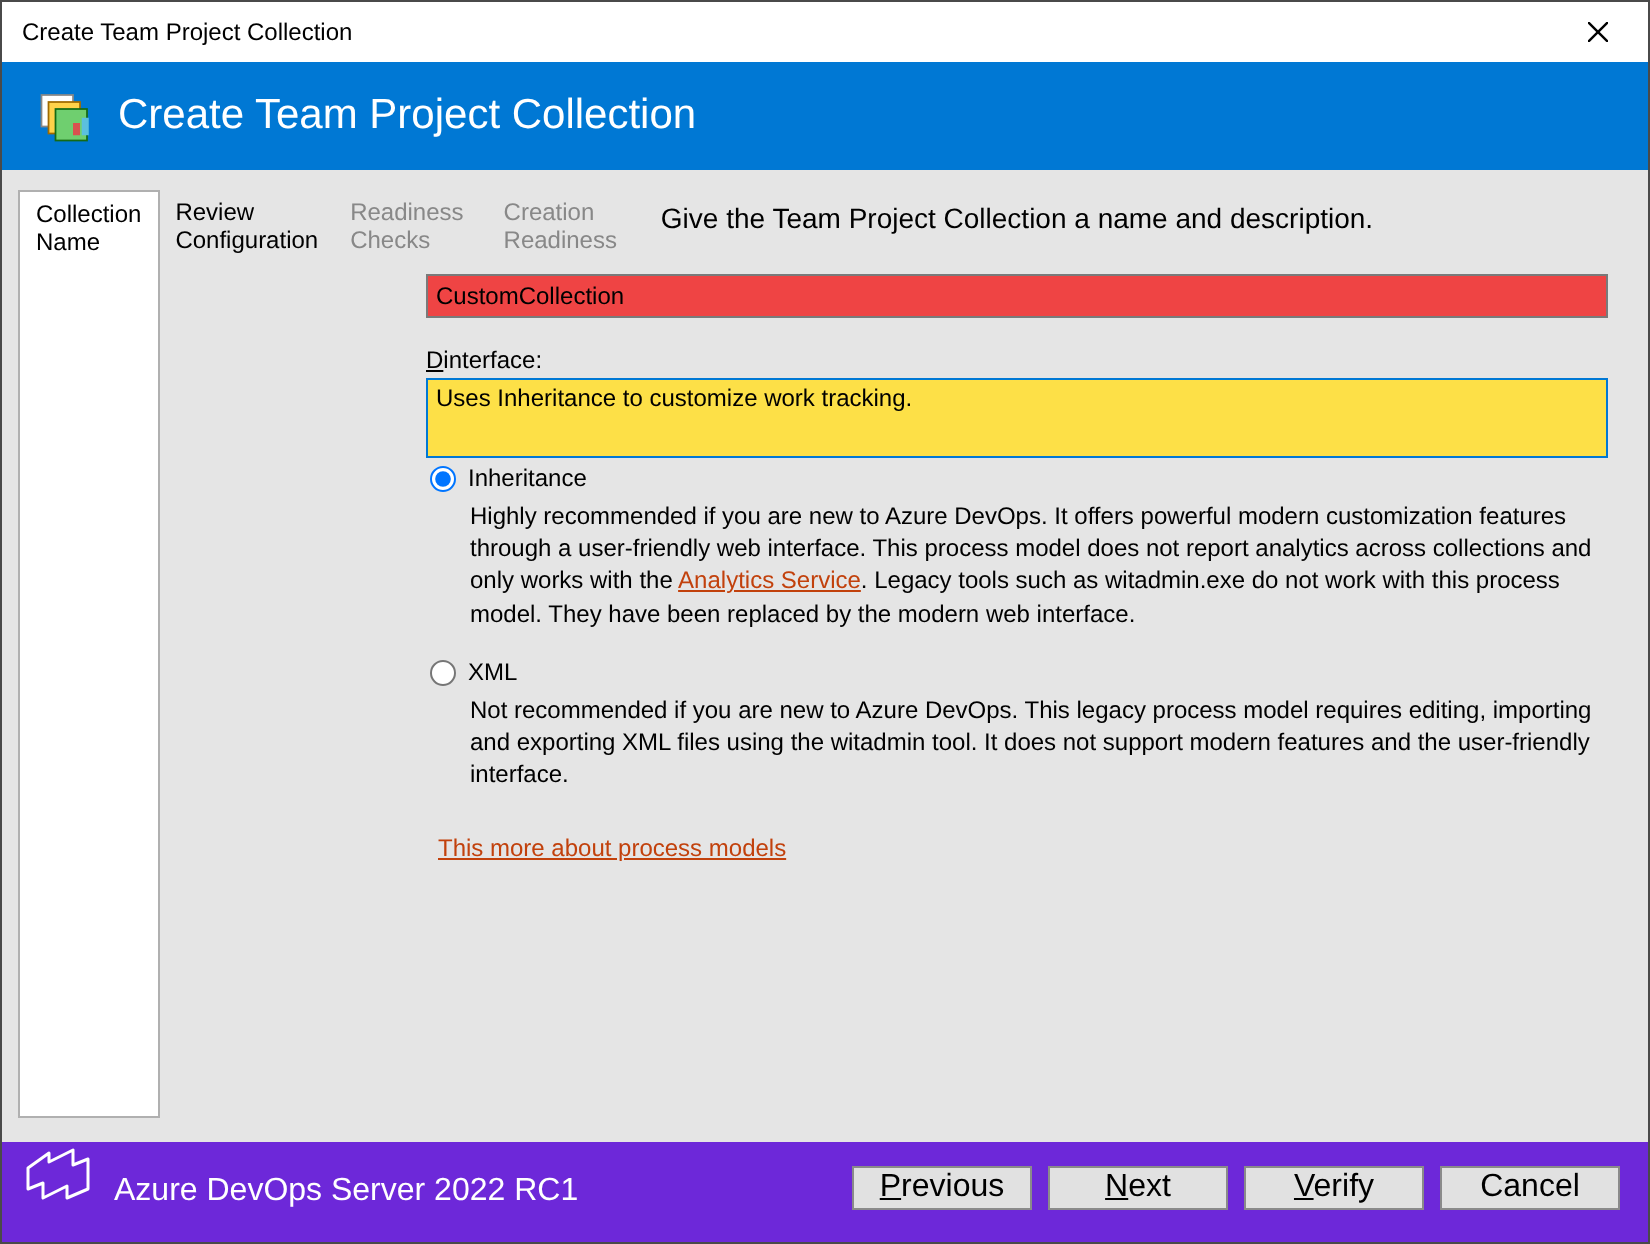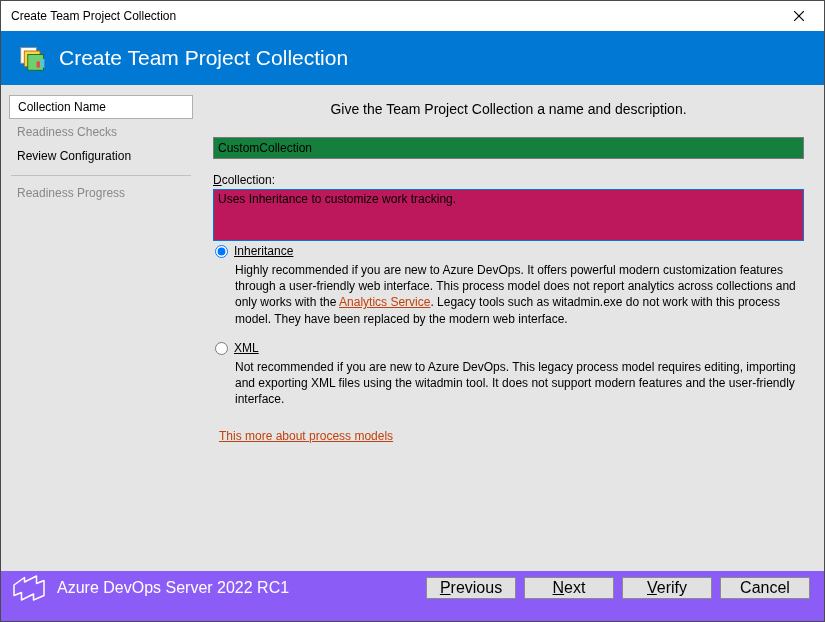--- a/index.html
+++ b/index.html
@@ -39,21 +39,21 @@
     flex:1;
     display:flex;
     background:#e5e5e5;
     overflow:hidden;
   }
   .sidebar {
     width: 200px;
     background:#e5e5e5;
     padding: 10px 8px;
     display:flex;
-    flex-direction:column;
+    flex-direction:row;
   }
   .side-item {
     padding: 4px 8px;
     font-size:12px;
     color:#000;
     cursor:pointer;
     margin-bottom:2px;
   }
   .side-item.selected {
     background:#fff;
@@ -67,46 +67,46 @@
     overflow:auto;
   }
   .heading { font-size:14px; margin-bottom:20px;text-align:center; }
   .field-label { font-size:12px; margin-bottom:2px; }
   .underline { text-decoration: underline; }
   .text-input {
     width: 100%;
     height: 22px;
     padding: 2px 4px;
     border:1px solid #7a7a7a;
-    background:#15803d;
+    background:#ef4444;
     font-family:inherit;
     font-size:12px;
   }
   .desc-area {
     width:100%;
-    height:52px;
+    height:40px;
     padding:2px 4px;
     border:1px solid #0078D4;
-    background:#be185d;
+    background:#fde047;
     font-family:inherit;
     font-size:12px;
     resize:none;
   }
   .section-label { font-size:12px; margin:22px 0 10px 6px; }
-  .radio-row { display:flex; align-items:flex-end; margin-bottom:4px; padding-left:2px;text-decoration:underline; }
+  .radio-row { display:flex; align-items:flex-end; margin-bottom:4px; padding-left:2px; }
   .radio-row input { margin: 1px 6px 0 0; }
   .radio-label { font-size:12px; }
   .radio-desc { font-size:12px; color:#000; margin:0 0 14px 22px; line-height:1.35; }
   a.link { color:#c2410c; text-decoration:underline; cursor:pointer; }
   .learn-link { display:inline-block; margin: 8px 0 0 6px; }
   .footer {
     height: 50px;
-    background:#8b5cf6;
+    background:#6d28d9;
     display:flex;
-    align-items:center;
+    align-items:flex-end;
     padding: 0 14px 16px 10px;
   }
   .footer-icon { width:36px; height:36px; margin-right:10px; }
   .footer-title { color:#fff; font-size:16px; flex:1; }
   .footer-btn {
     width:90px;
     height:22px;
     margin-left:8px;
     background:#e1e1e1;
     border:1px solid #8a8a8a;
@@ -135,35 +135,35 @@
     <rect x="10" y="12" width="18" height="18" fill="#6fcf6f" stroke="#156a15"></rect>
     <rect x="20" y="20" width="4" height="7" fill="#d9534f"></rect>
     <rect x="25" y="17" width="4" height="10" fill="#5bc0de"></rect>
   </svg>
   <div class="banner-title">Create Team Project Collection</div>
 </div>
 
 <div class="body-area">
   <div class="sidebar">
     <div class="side-item selected">Collection Name</div>
+    <div class="side-item">Review Configuration</div>
     <div class="side-item disabled">Readiness Checks</div>
-    <div class="side-item">Review Configuration</div>
     <hr class="side-sep">
-    <div class="side-item disabled">Readiness Progress</div>
+    <div class="side-item disabled">Creation Readiness</div>
   </div>
 
   <div class="content">
     <div class="heading">Give the Team Project Collection a name and description.</div>
 
     <input type="text" class="text-input" value="CustomCollection" style="">
 
     <div style="height:14px"></div>
 
     <div class="field-label">
-      <span class="underline">D</span><span>collection:</span>
+      <span class="underline">D</span><span>interface:</span>
     </div>
     <textarea class="desc-area" style="">Uses Inheritance to customize work tracking.</textarea>
 
 
     <div class="radio-row">
       <input type="radio" name="pm" checked="" style="">
       <span class="radio-label">Inheritance</span>
     </div>
     <div class="radio-desc">
       <span>Highly recommended if you are new to Azure DevOps. It offers powerful modern customization features through a user-friendly web interface. This process model does not report analytics across collections and only works with the </span><a class="link">Analytics Service</a><span>. Legacy tools such as witadmin.exe do not work with this process model. They have been replaced by the modern web interface.</span>

